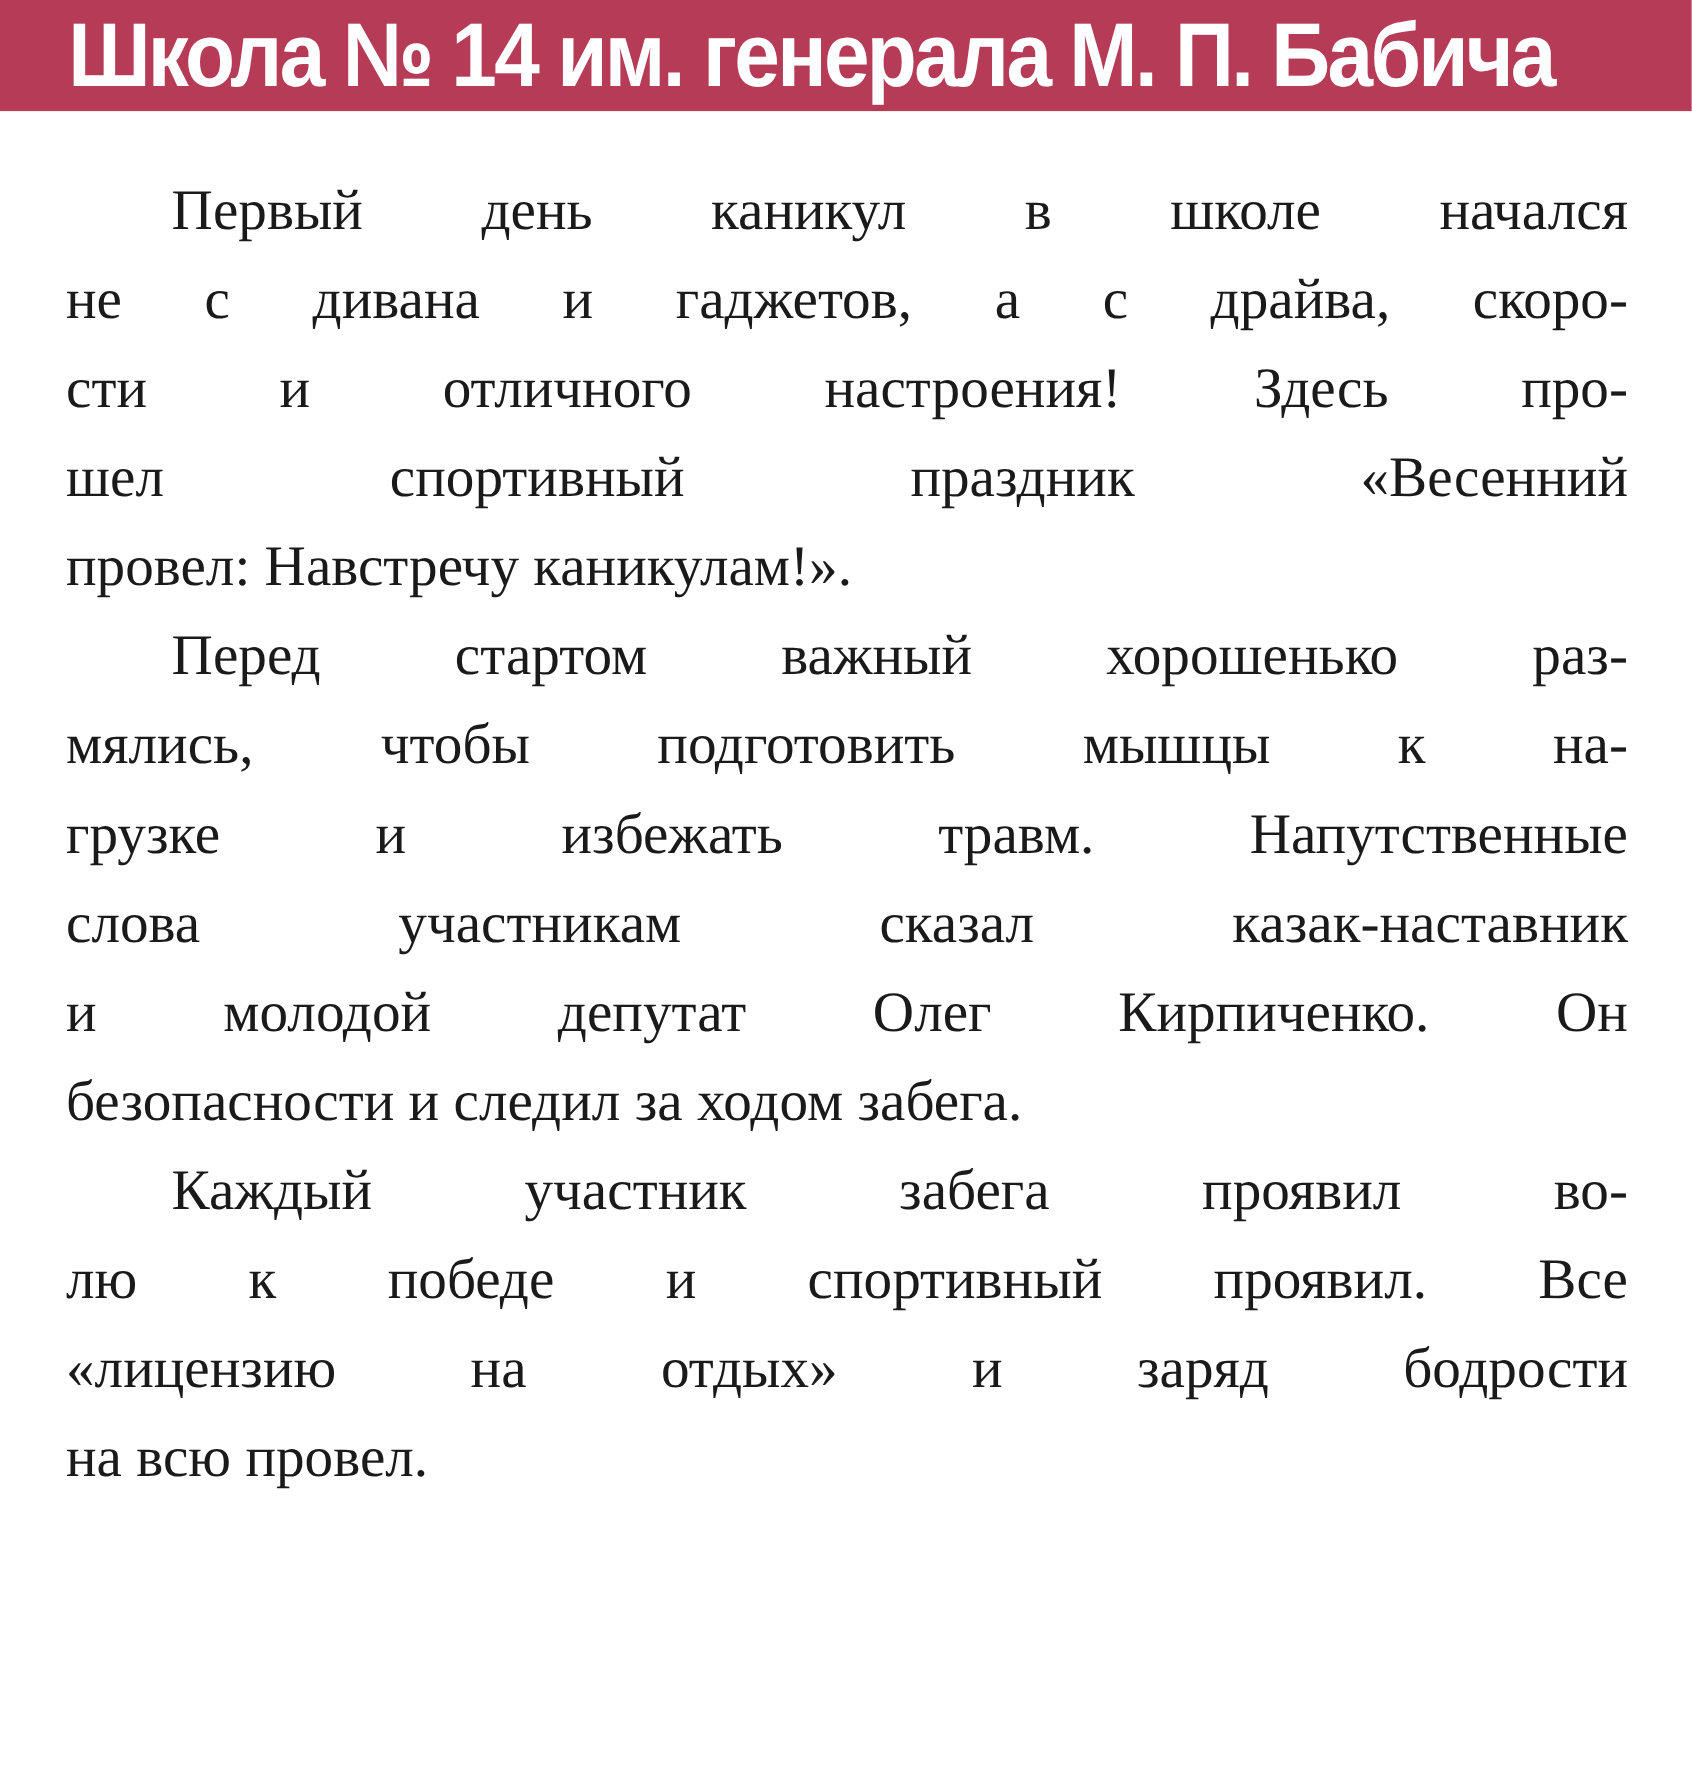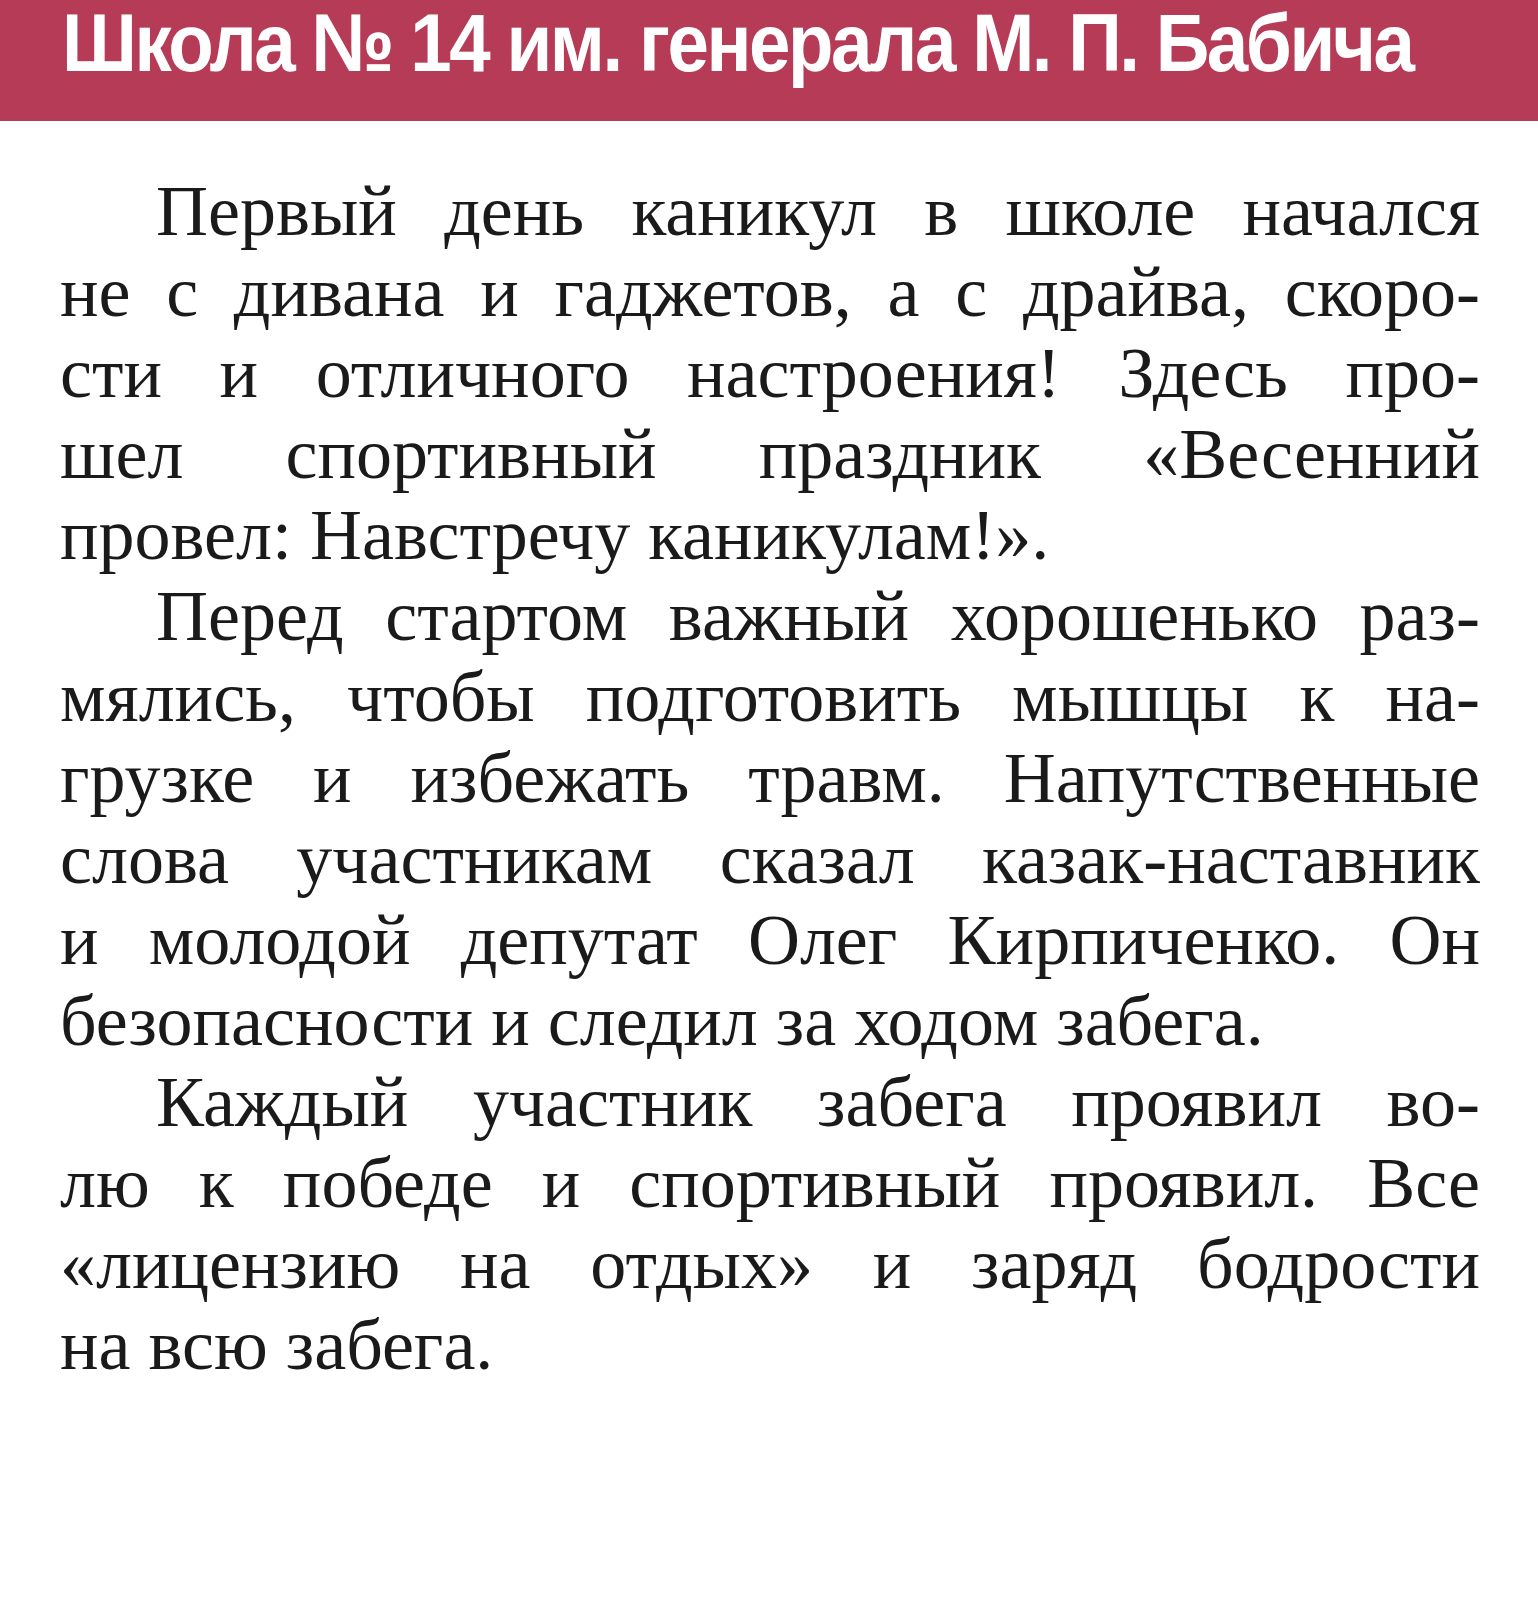--- a/index.html
+++ b/index.html
@@ -8,23 +8,24 @@
     background: #ffffff;
     overflow: hidden;
   }
   .page {
     position: relative;
     width: 1538px; height: 1608px;
     background: var(--bg, #ffffff);
   }
   .header-bar {
     box-sizing: border-box;
-    width: 1538px; height: 121px;
+    width: 1538px; height: 101px;
     background: var(--accent, #b63b56);
     display: flex;
+    align-items: center;
     padding-left: 62px;
     overflow: hidden;
   }
   .header-title {
     font-family: "Liberation Sans", "DejaVu Sans", sans-serif;
     font-weight: 700;
     font-size: 76px;
     letter-spacing: -2.5px;
     color: var(--header-text, #ffffff);
     white-space: nowrap;
@@ -32,21 +33,21 @@
     transform-origin: left center;
   }
   .article {
     box-sizing: border-box;
     padding: 50px 58px 0 60px;
   }
   .para { margin: 0; padding: 0; }
   .line {
     font-family: "Liberation Serif", "DejaVu Serif", serif;
     font-weight: 400;
-    font-size: 72px;
+    font-size: 52px;
     line-height: 81px;
     color: var(--body-text, #1a1a1a);
     white-space: normal;
     text-align: left;
   }
   .line.just {
     text-align: justify;
     text-align-last: justify;
   }
   .line.first {
@@ -75,17 +76,17 @@
         <div class="line just">мялись, чтобы подготовить мышцы к на-</div>
         <div class="line just">грузке и избежать травм. Напутственные</div>
         <div class="line just">слова участникам сказал казак-наставник</div>
         <div class="line just">и молодой депутат Олег Кирпиченко. Он</div>
         <div class="line">безопасности и следил за ходом забега.</div>
       </div>
       <div class="para">
         <div class="line first just">Каждый участник забега проявил во-</div>
         <div class="line just">лю к победе и спортивный проявил. Все</div>
         <div class="line just">«лицензию на отдых» и заряд бодрости</div>
-        <div class="line">на всю забега.</div>
+        <div class="line">на всю провел.</div>
       </div>
     </div>
 
 </div>
 
 </body></html>

